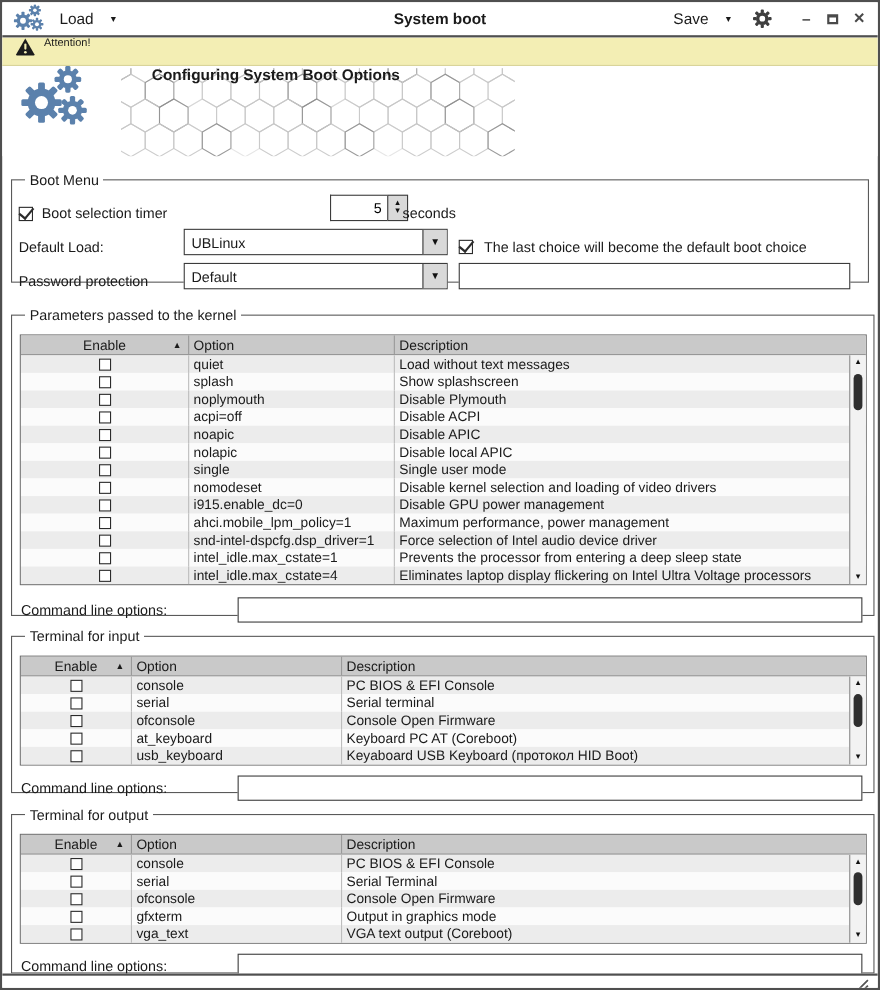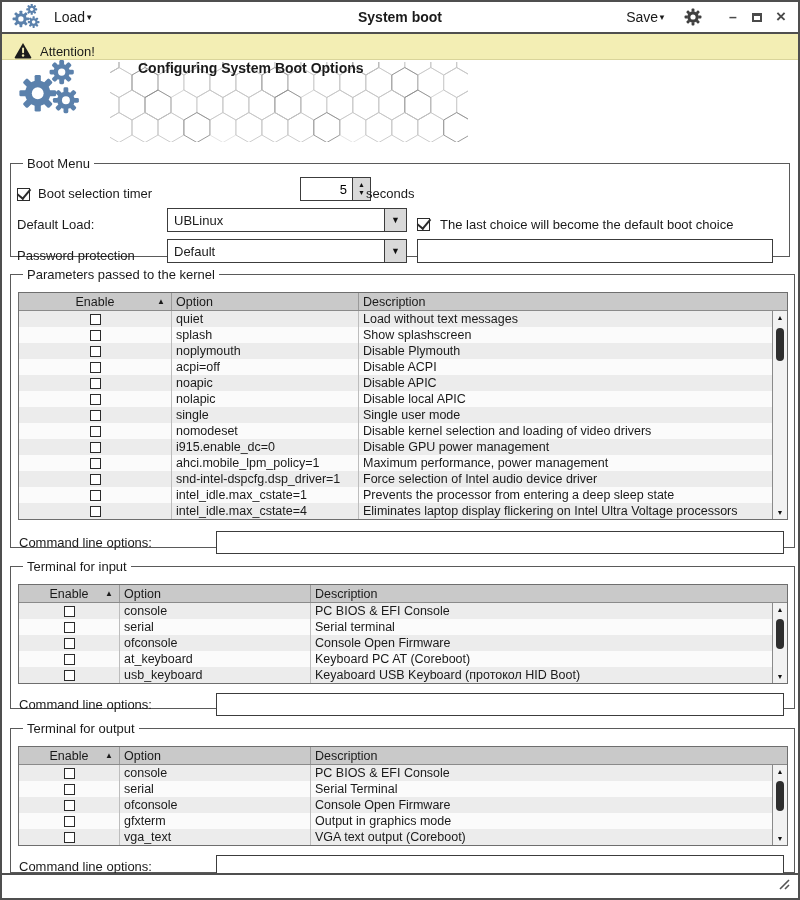--- a/index.html
+++ b/index.html
@@ -9,49 +9,49 @@
     width:800px; height:900px; background:#fff;
     border:2px solid #4f4f4f; display:flex; flex-direction:column;
     position:relative; overflow:hidden;
   }
   
   .titlebar {
     height:32px; flex:0 0 32px; display:flex; align-items:center;
     border-bottom:2px solid #4f4f4f; padding:0 10px; position:relative; background:#fff;
   }
   .titlebar .app-icon { margin-right:14px; display:flex; }
-  .menu-btn { display:flex; align-items:center; gap:0; font-size:14px; cursor:pointer; }
+  .menu-btn { display:flex; align-items:center; gap:14px; font-size:14px; cursor:pointer; }
   .caret { font-size:8px; line-height:1; position:relative; top:1px; }
   .win-title {
     position:absolute; left:0; right:0; text-align:center;
     font-weight:bold; font-size:14px; pointer-events:none;
   }
   .titlebar-right { margin-left:auto; display:flex; align-items:center; gap:18px; z-index:2; }
   .winctl { display:flex; align-items:center; gap:10px; margin-left:6px; }
   .ctl { width:14px; height:14px; display:flex; align-items:center; justify-content:center; cursor:pointer; color:#4a4a4a; }
   .ctl-min { font-weight:bold; font-size:14px; }
   .ctl-max span { width:10px; height:9px; border:2px solid #4a4a4a; border-top:3px solid #4a4a4a; display:block; }
   .ctl-close { font-size:17px; font-weight:bold; }
   
   .attention {
     height:26px; flex:0 0 26px; background:#f3eeb4; border-bottom:1px solid #d9d49a;
-    display:flex; align-items:flex-end; padding:0 12px; gap:8px; font-size:13px;
+    display:flex; align-items:flex-start; padding:0 12px; gap:8px; font-size:10px;
   }
   
   .pageheader { height:82px; flex:0 0 82px; position:relative; background:#fff; display:flex; align-items:flex-start; }
   .hexwrap { position:absolute; left:108px; top:2px; width:358px; height:80px; }
   .pageheader .big-gears { margin-left:16px; z-index:1; }
   .pageheader .header-title { font-weight:bold; font-size:14px; margin-left:58px; z-index:1; }
   
   fieldset {
     border:1px solid #5a5a5a; margin:0 8px; padding:2px 6px 8px 6px; background:#fff;
   }
   legend { font-size:13px; padding:0 4px; margin-left:6px; }
   .fs-boot { height:101px; margin-top:14px; }
-  .fs-kernel { height:281px; margin-top:10px; }
+  .fs-kernel { height:281px; margin-top:22px; }
   .fs-termin { height:150px; margin-top:11px; }
   .fs-termout { height:152px; margin-top:12px; }
   
   .bm-row { display:flex; align-items:flex-end; margin-top:7px; font-size:13px; }
   .bm-row.first { margin-top:4px; }
   .cb {
     width:13px; height:13px; border:1.5px solid #2b2b2b; background:#fff;
     display:inline-block; position:relative; flex:0 0 13px; cursor:pointer;
   }
   .cb.checked::after {

